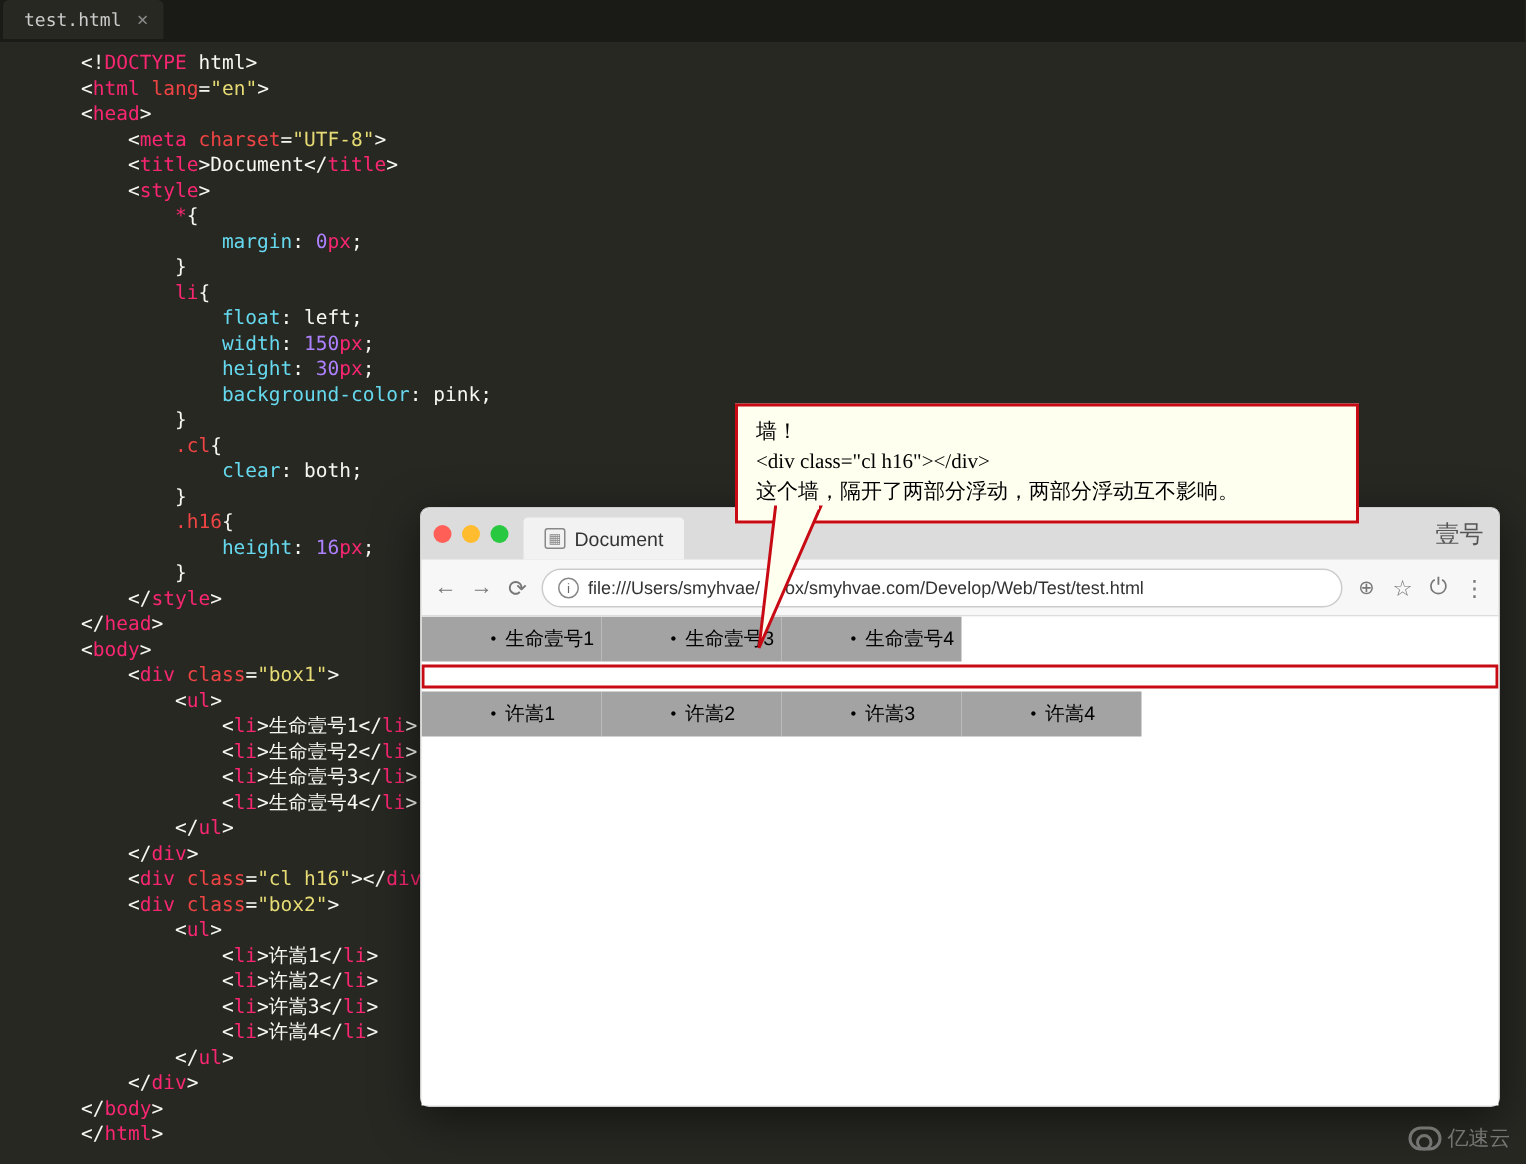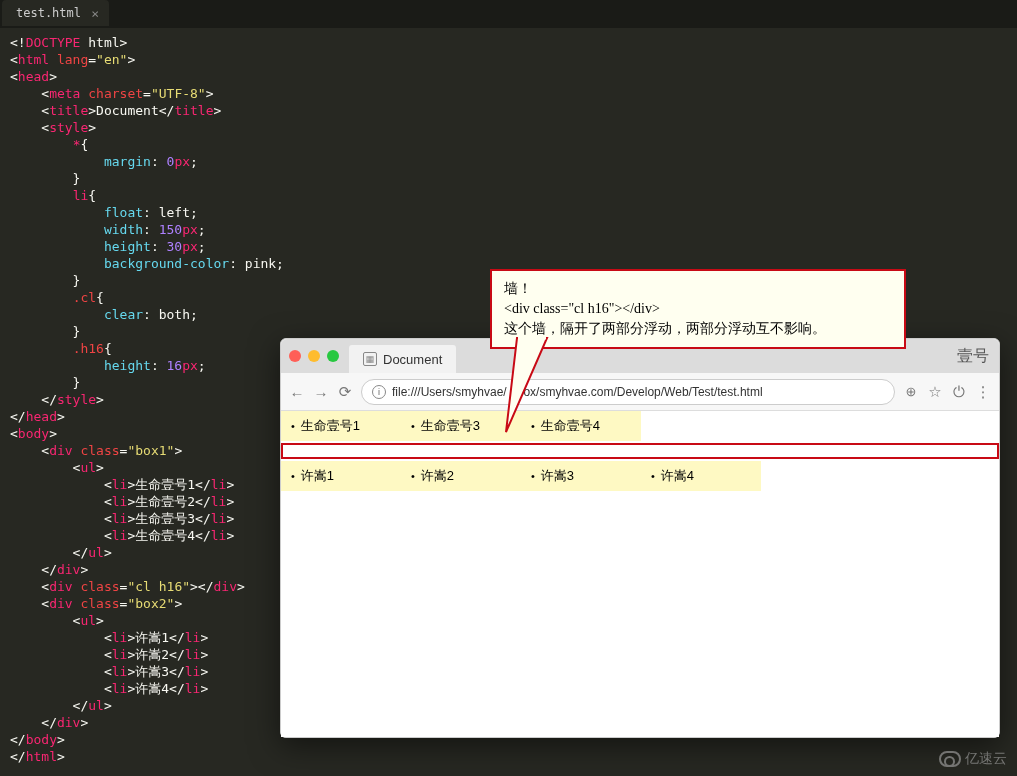--- a/index.html
+++ b/index.html
@@ -32,20 +32,21 @@
   right: 10px;
   top: 6px;
   color: #888;
   font-size: 13px;
 }
 .code-area {
   padding: 6px 0 0 10px;
   line-height: 17px;
   color: #f8f8f2;
   white-space: pre;
+  margin-left: 44px;
 }
 .ln { display: block; }   
 .p { color: #f8f8f2; }   
 .r { color: #f92672; }   
 .y { color: #e6db74; }   
 .b { color: #66d9ef; }   
 .pu { color: #ae81ff; }  
 .sel { color: #ef4444; } 
 
 
@@ -133,25 +134,26 @@
   position: relative;
   overflow: hidden;
 }
 .row-list {
   display: flex;
   list-style: disc;
 }
 .row-list .item {
   width: 120px;
   height: 30px;
-  background: #fef9c3;
+  background: #a3a3a3;
   display: flex;
   align-items: center;
   font-size: 13px;
   color: #000;
+  padding-left: 36px;
 }
 .row-list .item::before {
   content: "•";
   margin: 0 6px 0 10px;
   font-size: 11px;
 }
 .wall {
   border: 2px solid #c80a15;
   height: 16px;
   width: 100%;

